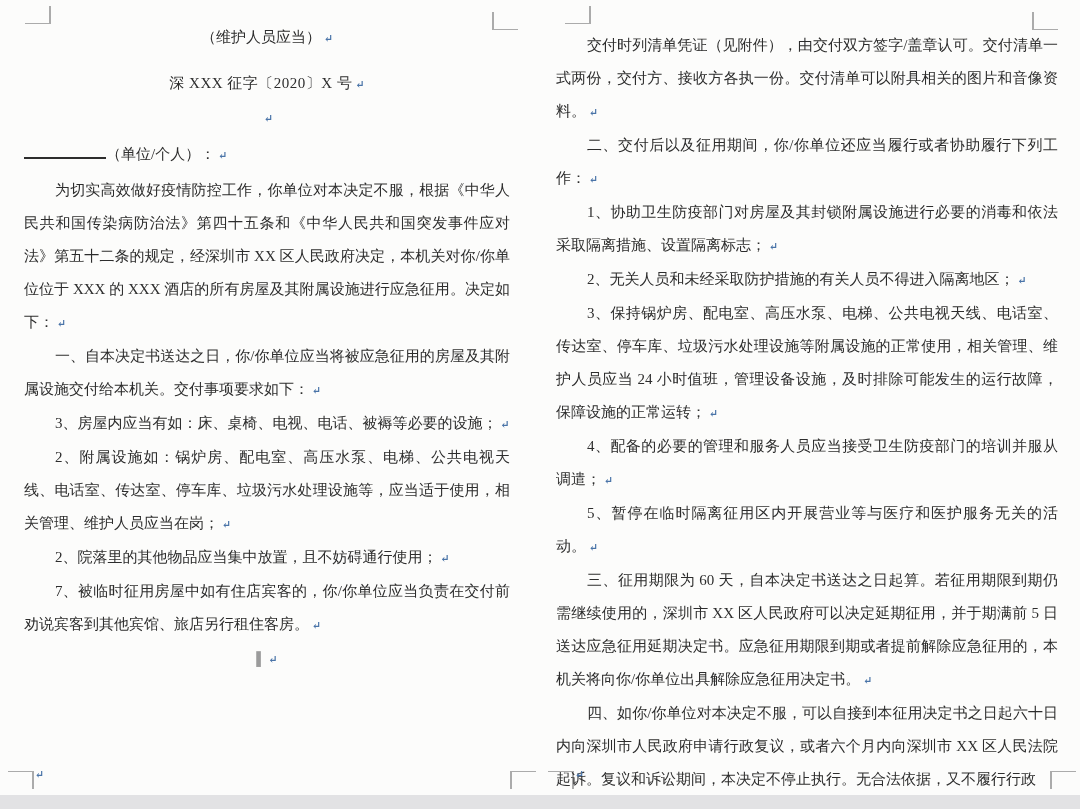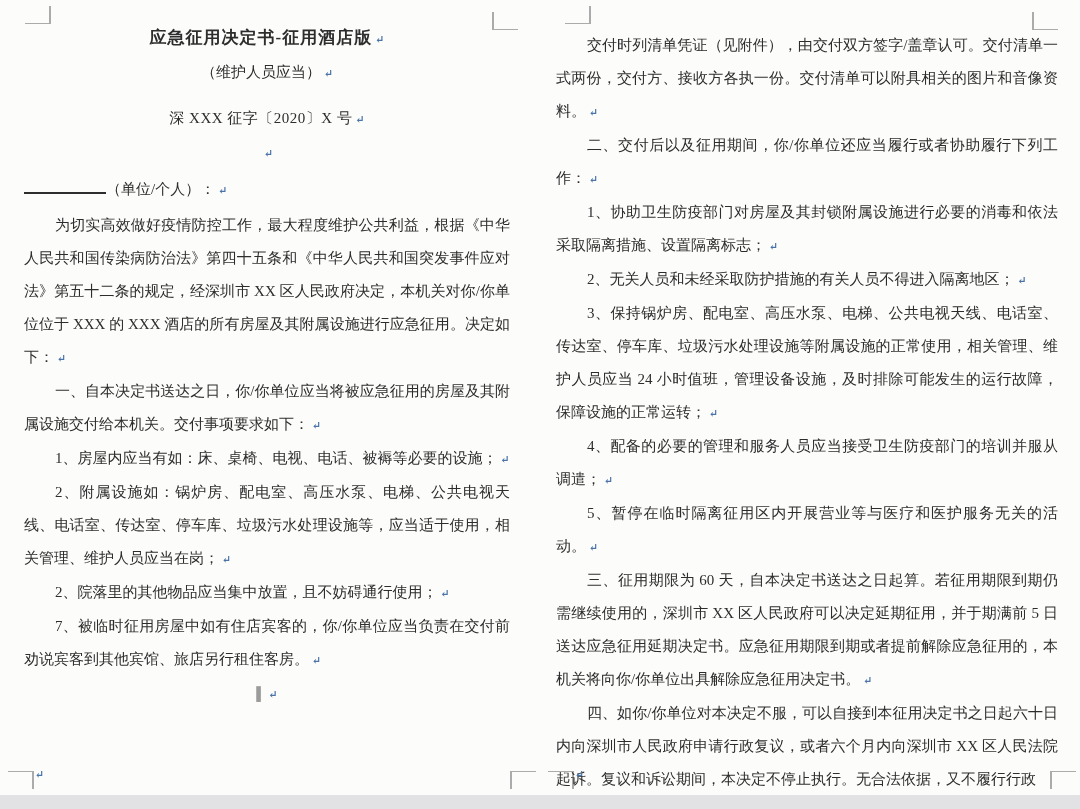--- a/index.html
+++ b/index.html
@@ -54,34 +54,33 @@
 
 <div class="stage">
 
   <section class="page page1">
     <div class="cmark tl"></div>
     <div class="cmark tr"></div>
     <div class="cmark bl"></div>
     <div class="cmark br"></div>
 
     <div class="content">
-      <div class="line center title-line"><span>应急征用决定书-征用酒店版</span><span class="pmark">↵</span></div>
       <div class="line center"><span>（维护人员应当）</span><span class="pmark">↵</span></div>
       <div class="line center doc-line"><span>深 XXX 征字〔2020〕X 号</span><span class="pmark">↵</span></div>
       <div class="line center"><span class="pmark">↵</span></div>
       <div class="addressee"><span class="blank-underline"></span><span>（单位/个人）：</span><span class="pmark">↵</span></div>
 
       <div>
 
 
-          <p class="para"><span>为切实高效做好疫情防控工作，最大程度维护公共利益，根据《中华人民共和国传染病防治法》第四十五条和《中华人民共和国突发事件应对法》第五十二条的规定，经深圳市 XX 区人民政府决定，本机关对你/你单位位于 XXX 的 XXX 酒店的所有房屋及其附属设施进行应急征用。决定如下：</span><span class="pmark">↵</span></p>
+          <p class="para"><span>为切实高效做好疫情防控工作，你单位对本决定不服，根据《中华人民共和国传染病防治法》第四十五条和《中华人民共和国突发事件应对法》第五十二条的规定，经深圳市 XX 区人民政府决定，本机关对你/你单位位于 XXX 的 XXX 酒店的所有房屋及其附属设施进行应急征用。决定如下：</span><span class="pmark">↵</span></p>
 
           <p class="para"><span>一、自本决定书送达之日，你/你单位应当将被应急征用的房屋及其附属设施交付给本机关。交付事项要求如下：</span><span class="pmark">↵</span></p>
 
-          <p class="para"><span>1、房屋内应当有如：床、桌椅、电视、电话、被褥等必要的设施；</span><span class="pmark">↵</span></p>
+          <p class="para"><span>3、房屋内应当有如：床、桌椅、电视、电话、被褥等必要的设施；</span><span class="pmark">↵</span></p>
 
           <p class="para"><span>2、附属设施如：锅炉房、配电室、高压水泵、电梯、公共电视天线、电话室、传达室、停车库、垃圾污水处理设施等，应当适于使用，相关管理、维护人员应当在岗；</span><span class="pmark">↵</span></p>
 
           <p class="para"><span>2、院落里的其他物品应当集中放置，且不妨碍通行使用；</span><span class="pmark">↵</span></p>
 
           <p class="para"><span>7、被临时征用房屋中如有住店宾客的，你/你单位应当负责在交付前劝说宾客到其他宾馆、旅店另行租住客房。</span><span class="pmark">↵</span></p>
         </div>
 
       <div class="page-break-line"><span class="break-bar">▌</span><span class="pmark">↵</span></div>
     </div>

